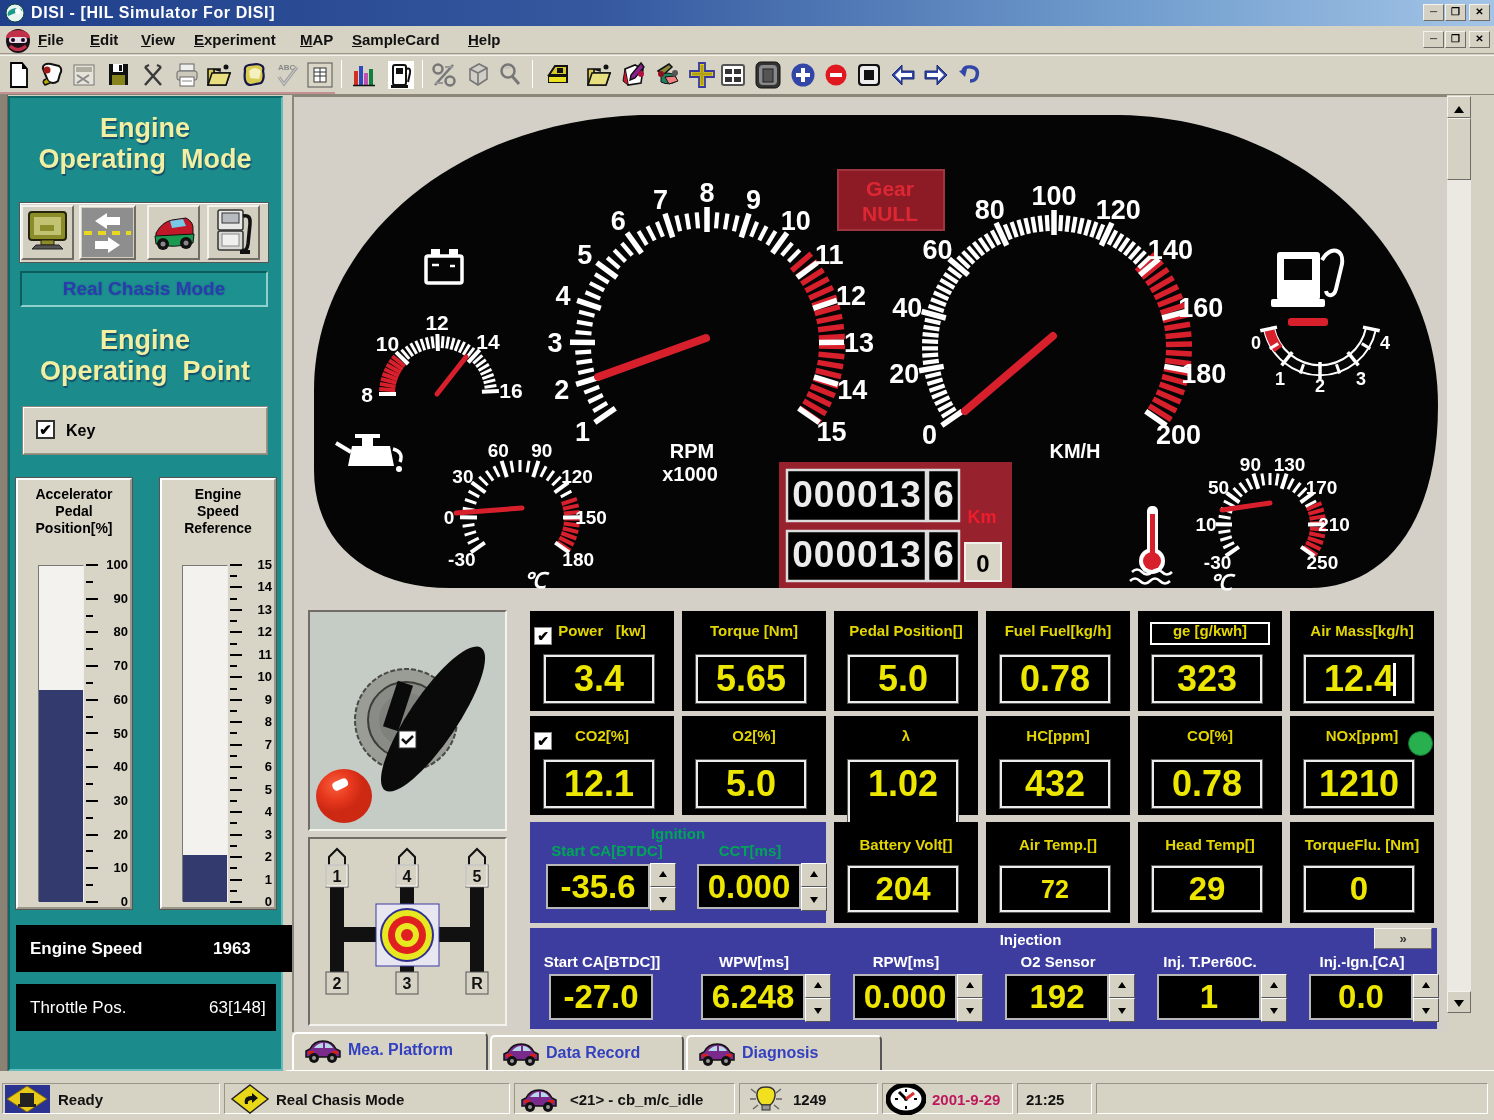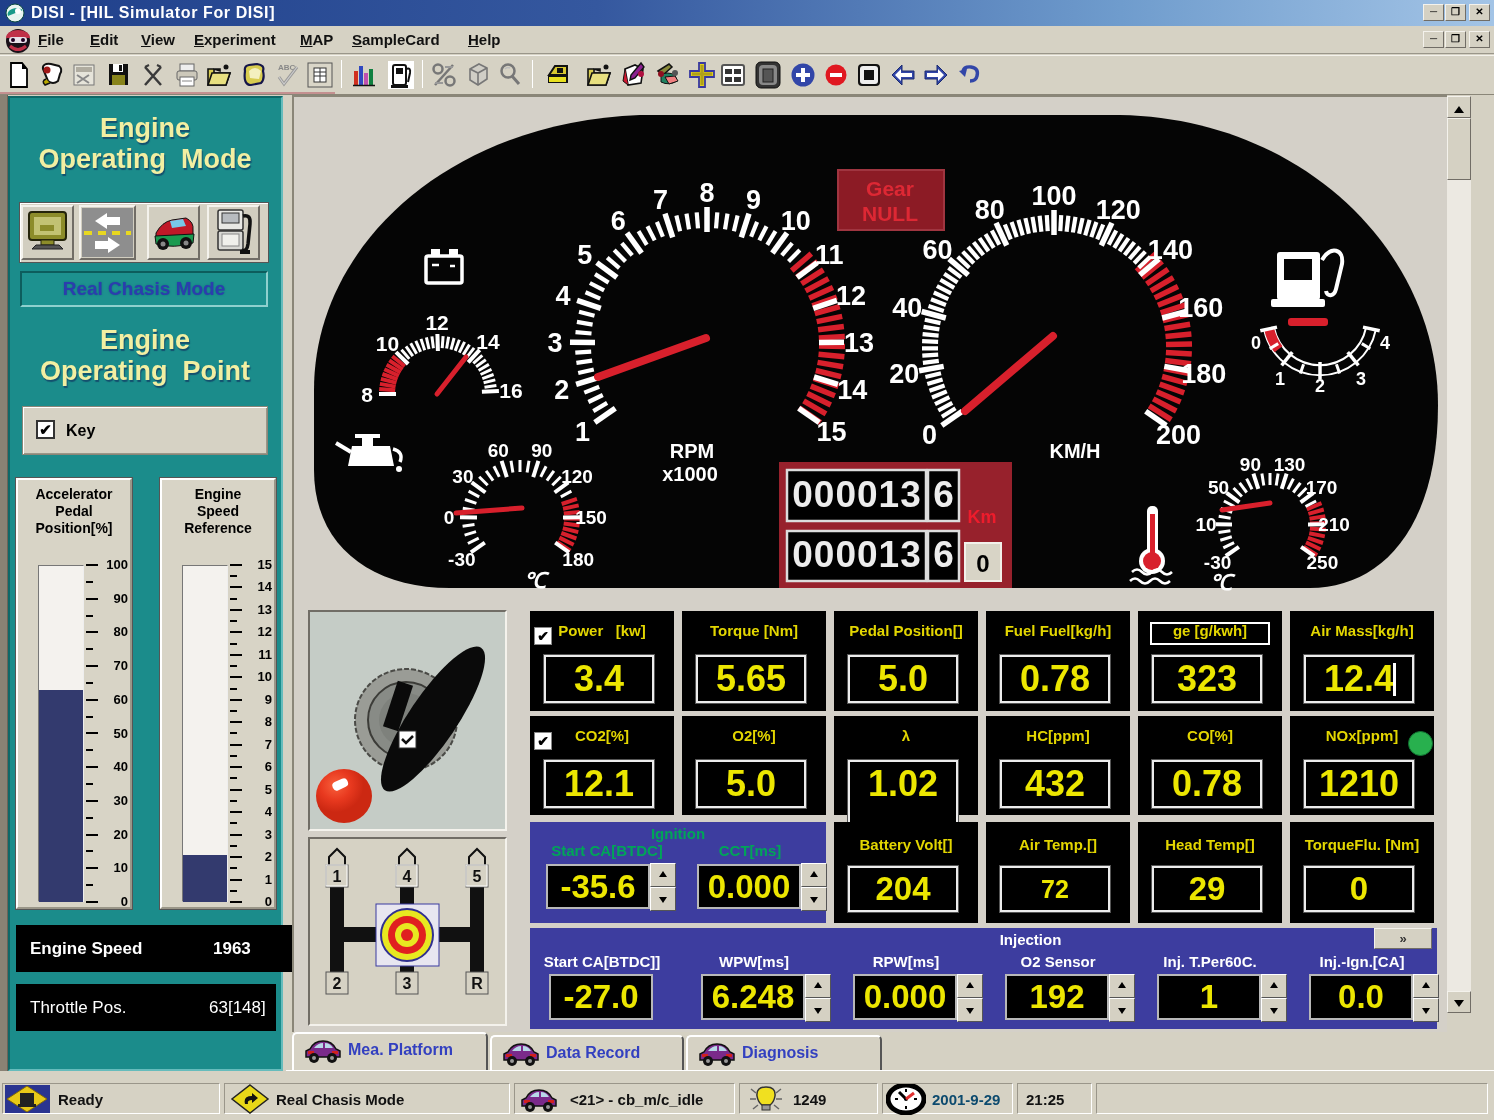--- a/index.html
+++ b/index.html
@@ -942,13 +942,13 @@
 <path d="M3,4 l5,4 M33,4 l-5,4 M2,14 l6,0 M34,14 l-6,0 M5,24 l5,-4 M31,24 l-5,-4" stroke="#666" stroke-width="1.5"></path>
   </svg>
 <div class="abs b" style="left:793px;top:1091px;font-size:15px;color:#111">1249</div>
 <svg class="abs" style="left:886px;top:1084px" width="40" height="31" viewBox="0 0 40 31">
 <ellipse cx="20" cy="15" rx="18" ry="14" fill="#fff" stroke="#000" stroke-width="5"></ellipse>
 <circle cx="20" cy="15" r="2" fill="#000"></circle>
     <path d="M20,15 L13,8" stroke="#000" stroke-width="3"></path>
     <path d="M20,15 L28,9" stroke="#e03030" stroke-width="3"></path>
 <path d="M20,5 v3 M20,25 v-3 M9,15 h3 M31,15 h-3" stroke="#000" stroke-width="2"></path>
   </svg>
-<div class="abs b" style="left:932px;top:1091px;font-size:15px;color:#0c4a6e">2001-9-29</div>
+<div class="abs b" style="left:932px;top:1091px;font-size:15px;color:#be185d">2001-9-29</div>
 <div class="abs b" style="left:1026px;top:1091px;font-size:15px;color:#111">21:25</div>
 </body></html>

